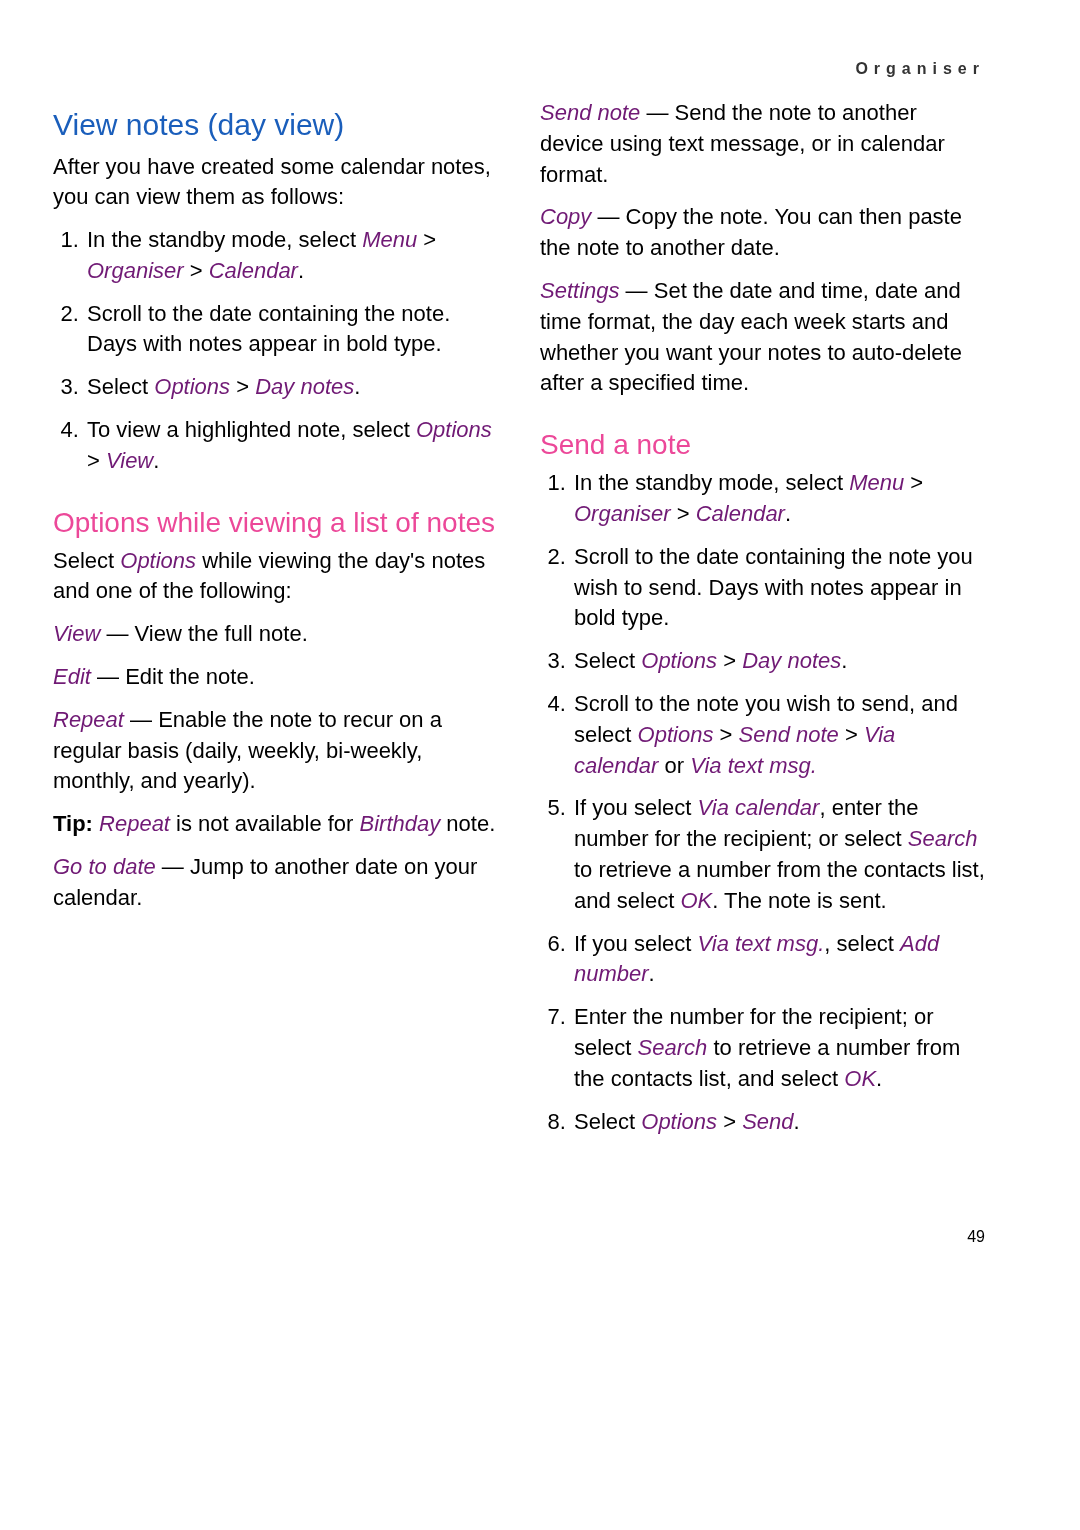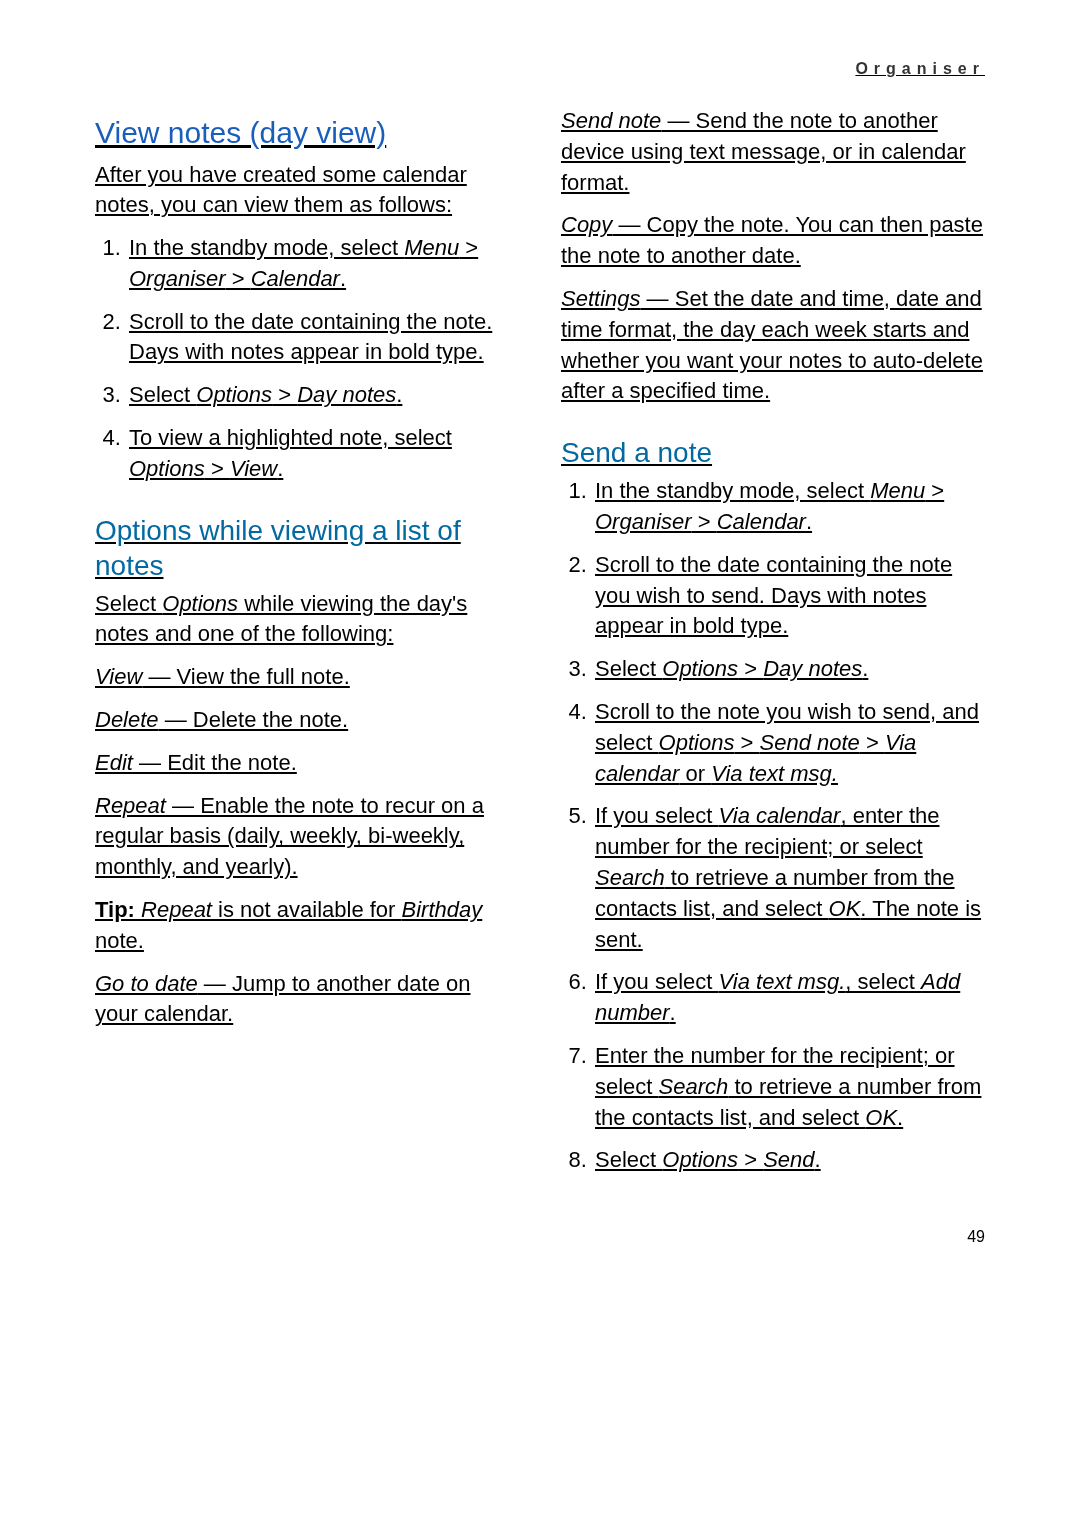--- a/index.html
+++ b/index.html
@@ -6,62 +6,60 @@
     margin: 0;
     padding: 0;
     font-family: "Segoe UI", Arial, sans-serif;
     color: #000;
     background: #fff;
   }
   .page {
     width: 1080px;
     height: 1292px;
     box-sizing: border-box;
-    padding: 60px 95px 50px 95px;
+    padding: 60px 95px 50px 53px;
     position: relative;
-    text-decoration: underline;
   }
   .running-head {
     text-align: right;
     font-size: 16px;
     letter-spacing: 6px;
     font-weight: bold;
     color: #333;
     margin-bottom: 20px;
   }
   .columns {
     display: flex;
     gap: 42px;
   }
   .col {
     flex: 1;
     min-width: 0;
-    margin-top: 8px;
   }
   h2 {
     color: #1A5EBB;
     font-weight: 400;
     font-size: 30px;
     margin: 8px 0 8px 0;
     line-height: 1.25;
   }
   h3 {
-    color: #0369a1;
+    color: #ec4899;
     font-weight: 400;
     font-size: 28px;
     margin: 28px 0 6px 0;
     line-height: 1.25;
   }
   p, li {
     font-size: 22px;
     line-height: 1.4;
     margin: 0 0 12px 0;
   }
   .em {
-    color: #000000;
+    color: #701a75;
     font-style: italic;
   }
   .b { font-weight: bold; }
   ol {
     padding-left: 32px;
     margin: 0 0 6px 0;
   }
   ol li {
     padding-left: 2px;
     margin-bottom: 12px;
@@ -97,21 +95,20 @@
           <span>To view a highlighted note, select </span><span class="em">Options</span><span> &gt; </span><span class="em">View</span><span>.</span>
         </li>
       </ol>
 
       <h3>Options while viewing a list of notes</h3>
       <p>
         <span>Select </span><span class="em">Options</span><span> while viewing the day's notes and one of the following:</span>
       </p>
 
       <p><span class="em">View</span><span> — View the full note.</span></p>
-      <p><span class="em">Delete</span><span> — Delete the note.</span></p>
       <p><span class="em">Edit</span><span> — Edit the note.</span></p>
       <p><span class="em">Repeat</span><span> — Enable the note to recur on a regular basis (daily, weekly, bi-weekly, monthly, and yearly).</span></p>
       <p>
         <span class="b">Tip: </span><span class="em">Repeat</span><span> is not available for </span><span class="em">Birthday</span><span> note.</span>
       </p>
       <p><span class="em">Go to date</span><span> — Jump to another date on your calendar.</span></p>
     </div>
 
     <div class="col">
       <p><span class="em">Send note</span><span> — Send the note to another device using text message, or in calendar format.</span></p>

